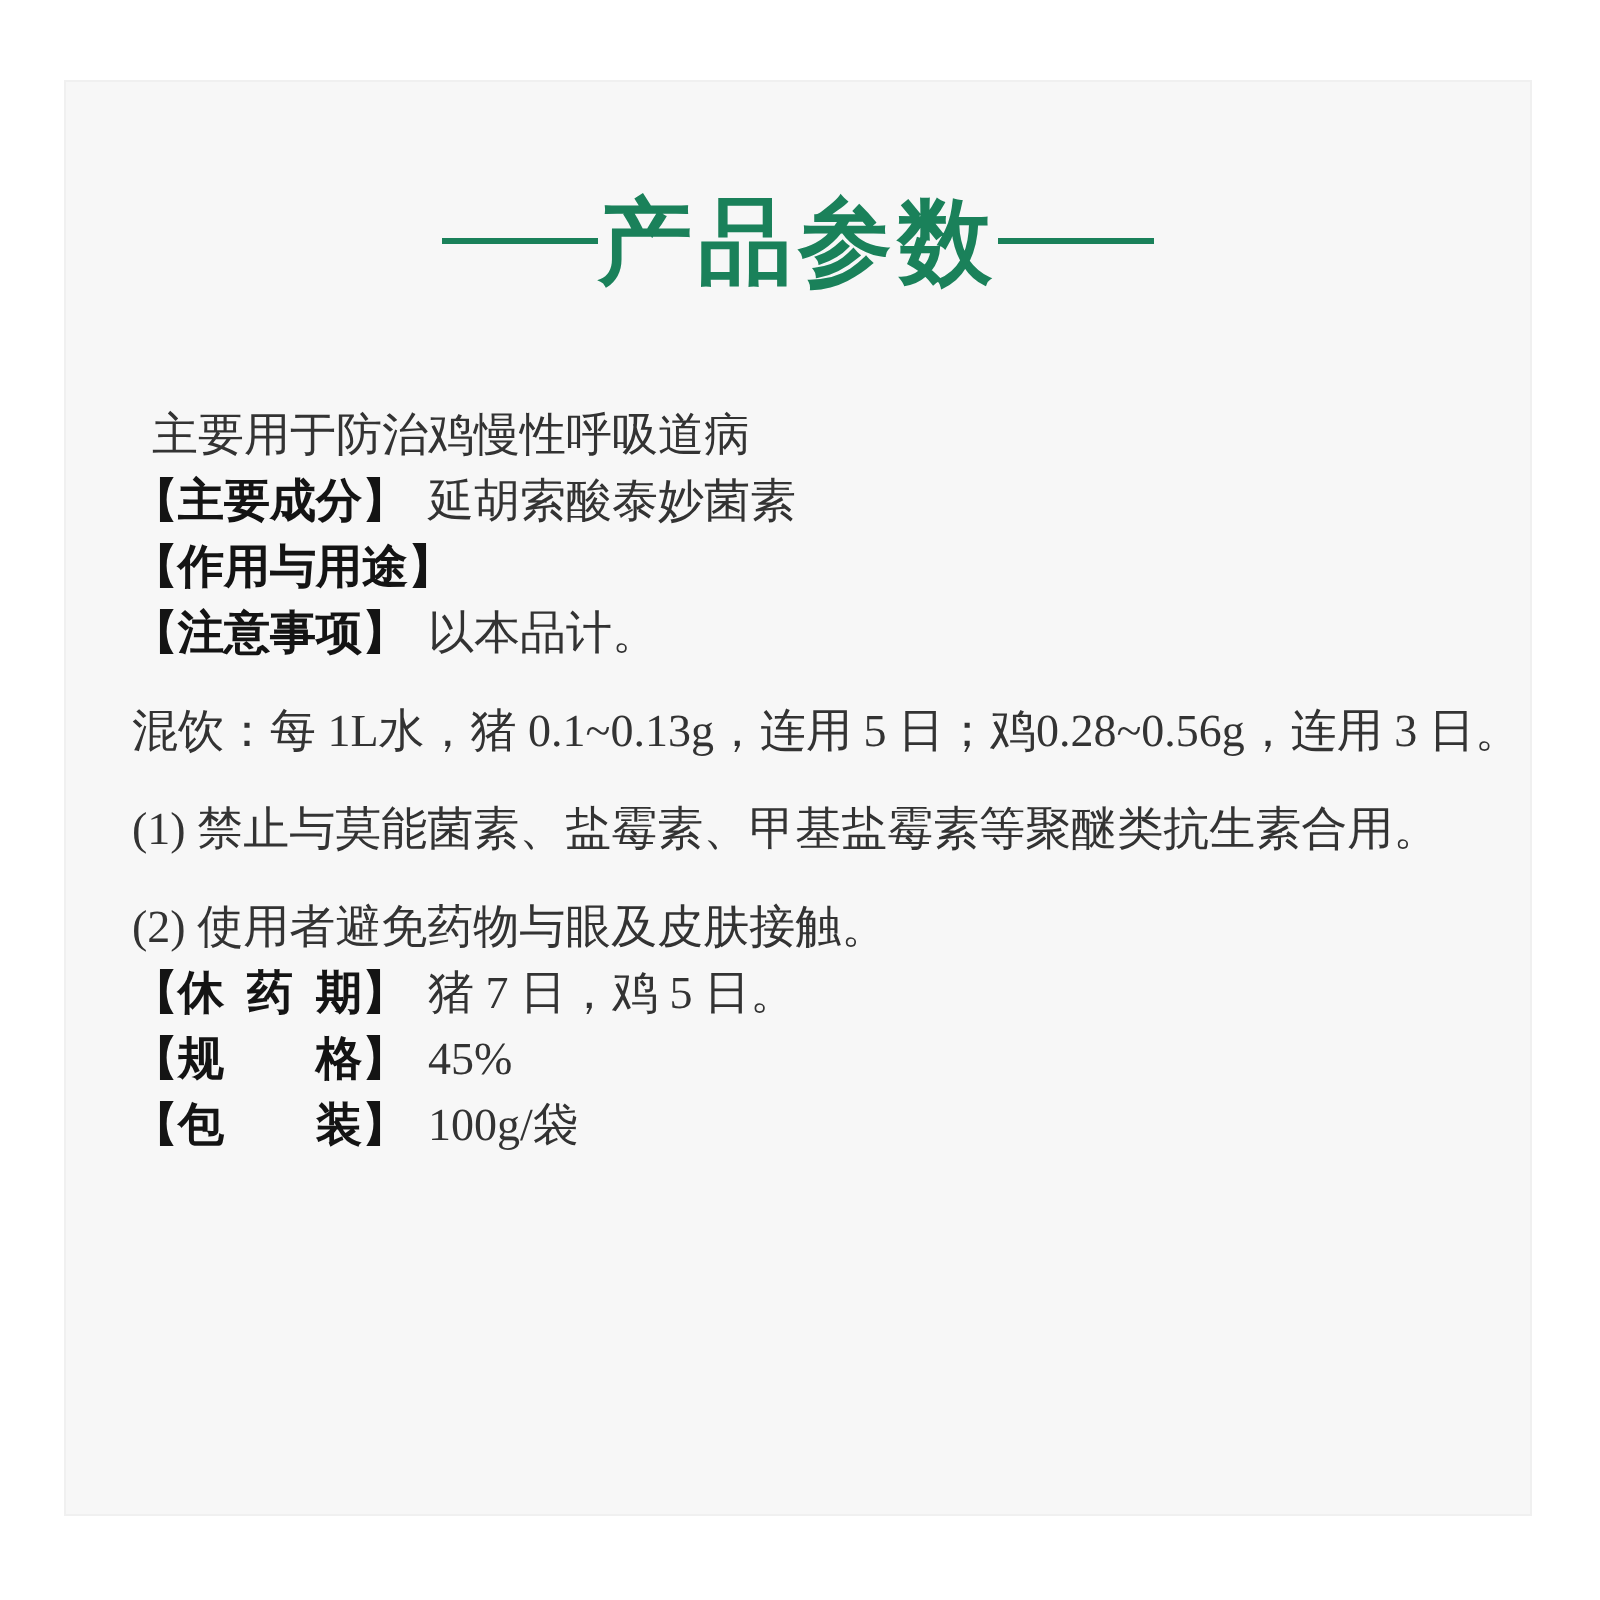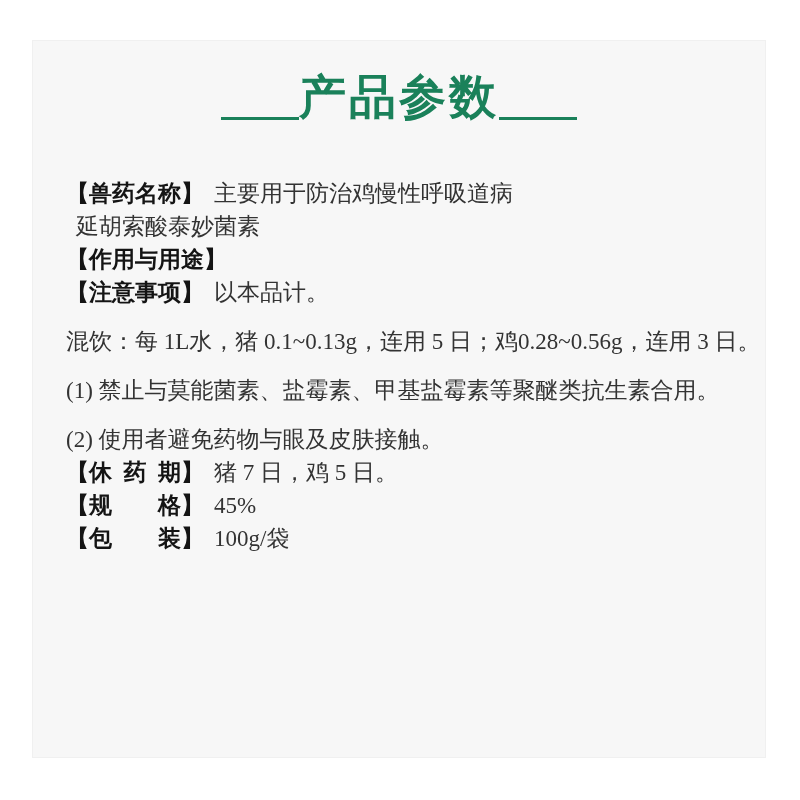--- a/index.html
+++ b/index.html
@@ -22,24 +22,24 @@
     left: 32px;
     top: 40px;
     width: 734px;
     height: 718px;
     background: var(--panel-bg, #f7f7f7);
     border: 1px solid #f0f0f0;
     box-sizing: border-box;
   }
   .title-row {
     display: flex;
-    align-items: flex-end;
+    align-items: center;
     justify-content: center;
     gap: 0;
-    margin-top: 32px;
+    margin-top: 56px;
   }
   .title-dash {
     width: 78px;
     height: 3px;
     background: var(--accent, #1a815a);
   }
   .page-title {
     margin: 0;
     font-size: 47px;
     line-height: 1;
@@ -91,25 +91,25 @@
 
     <div class="title-row">
       <span class="title-dash"></span>
       <h1 class="page-title">产品参数</h1>
       <span class="title-dash"></span>
     </div>
 
     <div class="content">
 
       <div class="row">
-        <span class="lbl">【兽药名称】</span>
         <span class="val">主要用于防治鸡慢性呼吸道病</span>
       </div>
 
       <div class="row">
+        <span class="lbl">【主要成分】</span>
         <span class="val">延胡索酸泰妙菌素</span>
       </div>
 
       <div class="row">
         <span class="lbl">【作用与用途】</span>
       </div>
 
 
       <div class="row">
         <span class="lbl">【注意事项】</span>

